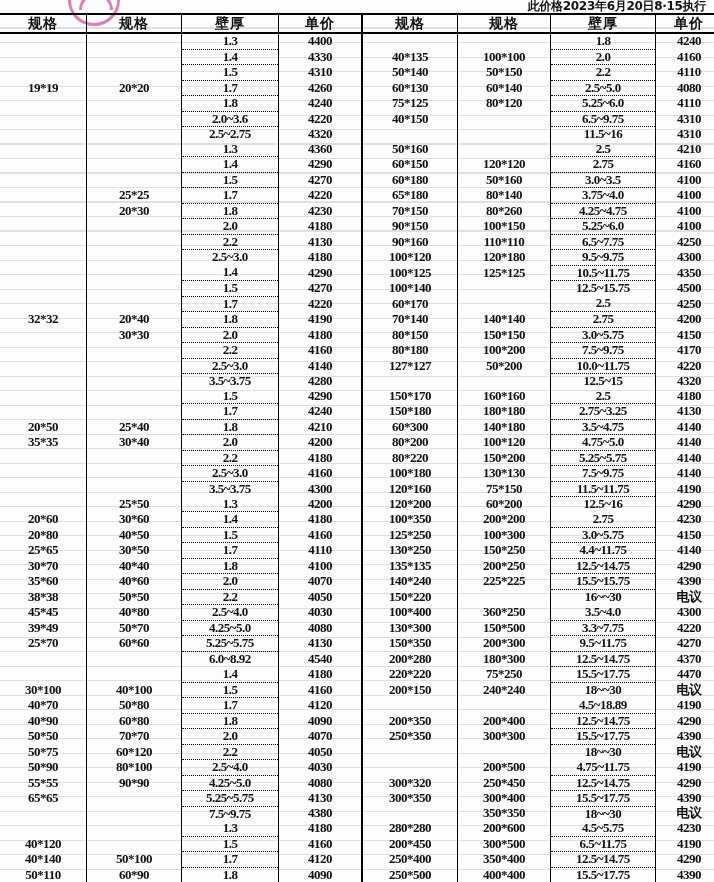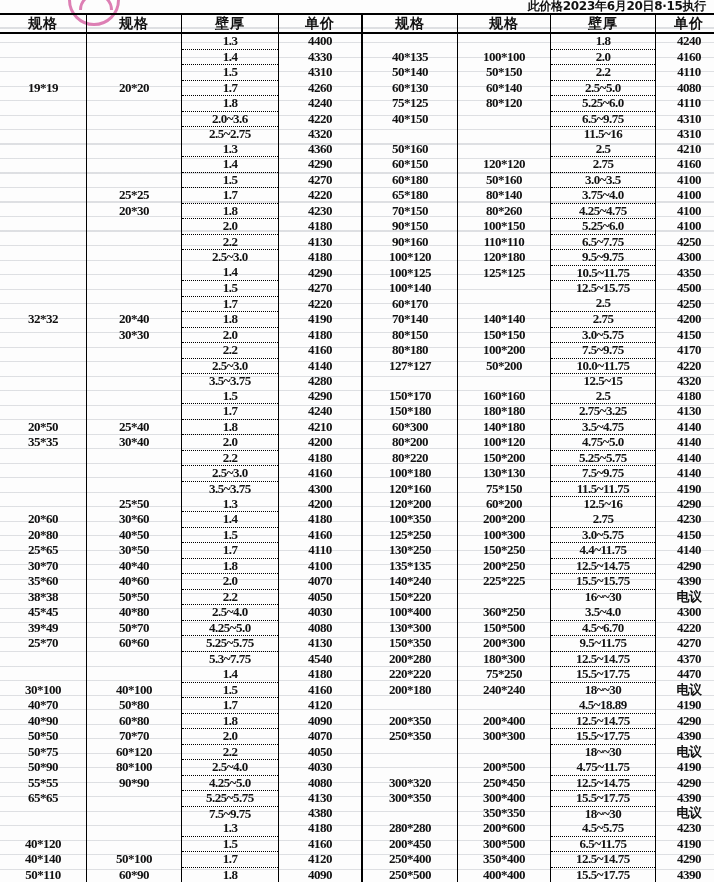--- a/index.html
+++ b/index.html
@@ -472,37 +472,37 @@
           <td class="vsep dotted">3.5~4.0</td>
           <td class="pricecell">4300</td>
         </tr>
         <tr>
           <td class="vsep">39*49</td>
           <td class="vsep">50*70</td>
           <td class="vsep dotted">4.25~5.0</td>
           <td class="midgap pricecell">4080</td>
           <td class="vsep">130*300</td>
           <td class="vsep">150*500</td>
-          <td class="vsep dotted">4.5~6.70</td>
+          <td class="vsep dotted">3.3~7.75</td>
           <td class="pricecell">4220</td>
         </tr>
         <tr>
           <td class="vsep">25*70</td>
           <td class="vsep">60*60</td>
           <td class="vsep dotted">5.25~5.75</td>
           <td class="midgap pricecell">4130</td>
           <td class="vsep">150*350</td>
           <td class="vsep">200*300</td>
           <td class="vsep dotted">9.5~11.75</td>
           <td class="pricecell">4270</td>
         </tr>
         <tr>
           <td class="vsep blockend"></td>
           <td class="vsep blockend"></td>
-          <td class="vsep blockend">5.3~7.75</td>
+          <td class="vsep blockend">6.0~8.92</td>
           <td class="midgap pricecell blockend">4540</td>
           <td class="vsep">200*280</td>
           <td class="vsep">180*300</td>
           <td class="vsep dotted">12.5~14.75</td>
           <td class="pricecell">4370</td>
         </tr>
         <tr>
           <td class="vsep"></td>
           <td class="vsep"></td>
           <td class="vsep dotted">1.4</td>
@@ -510,21 +510,21 @@
           <td class="vsep">220*220</td>
           <td class="vsep">75*250</td>
           <td class="vsep dotted">15.5~17.75</td>
           <td class="pricecell">4470</td>
         </tr>
         <tr>
           <td class="vsep">30*100</td>
           <td class="vsep">40*100</td>
           <td class="vsep dotted">1.5</td>
           <td class="midgap pricecell">4160</td>
-          <td class="vsep blockend">200*180</td>
+          <td class="vsep blockend">200*150</td>
           <td class="vsep blockend">240*240</td>
           <td class="vsep blockend">18~~30</td>
           <td class="pricecell blockend negot">电议</td>
         </tr>
         <tr>
           <td class="vsep">40*70</td>
           <td class="vsep">50*80</td>
           <td class="vsep dotted">1.7</td>
           <td class="midgap pricecell">4120</td>
           <td class="vsep"></td>

